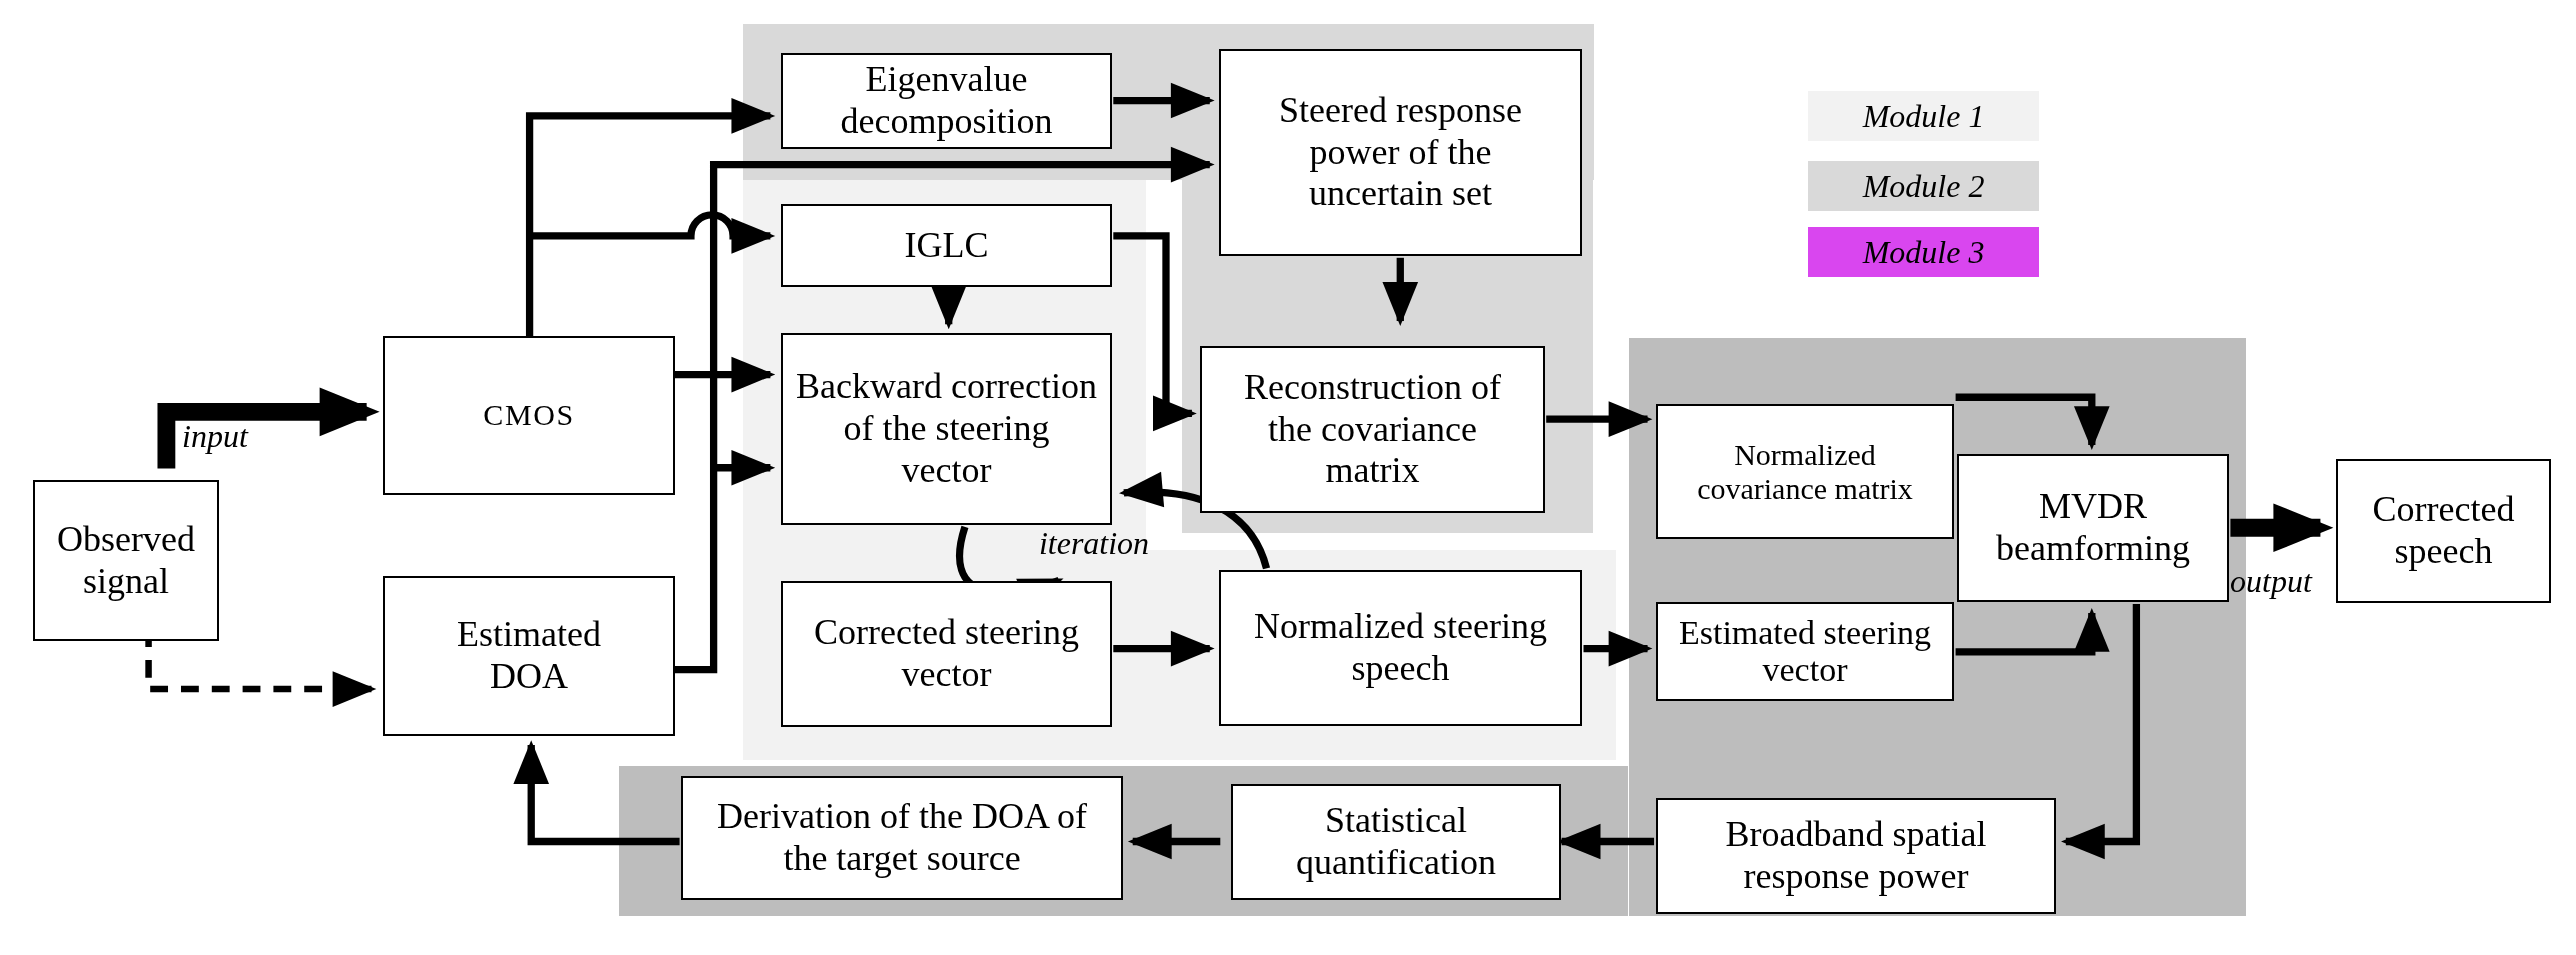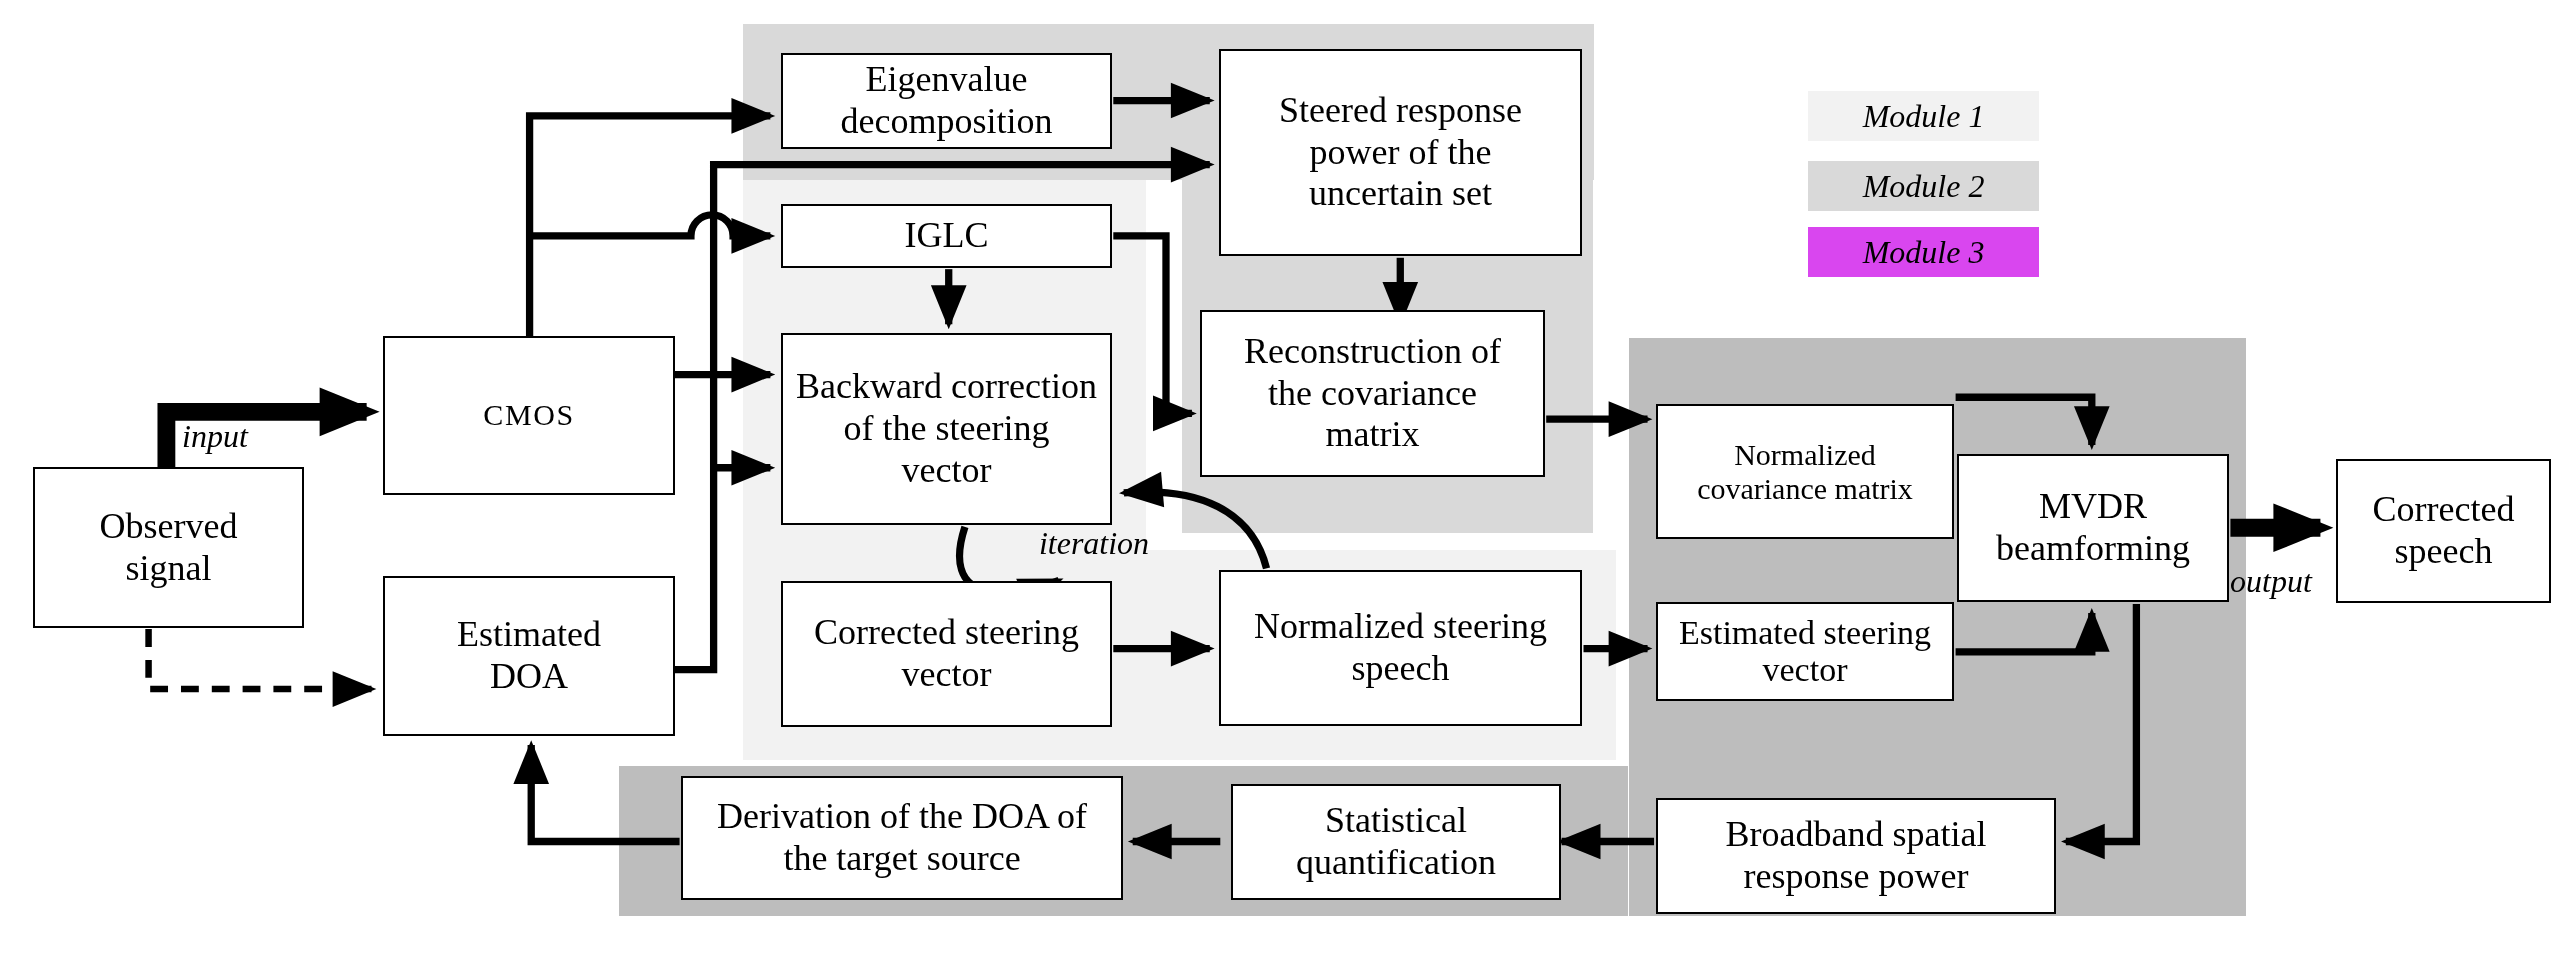--- a/index.html
+++ b/index.html
@@ -9,28 +9,28 @@
   #r-m2a{left:743px;top:24px;width:851px;height:156px;background:#d9d9d9;}
   #r-m2b{left:1182px;top:24px;width:411px;height:509px;background:#d9d9d9;}
   #r-m1a{left:743px;top:180px;width:403px;height:580px;background:#f2f2f2;}
   #r-m1b{left:743px;top:550px;width:873px;height:210px;background:#f2f2f2;}
   #r-m3{left:1629px;top:338px;width:617px;height:578px;background:#bdbdbd;}
   #r-band{left:619px;top:766px;width:1009px;height:150px;background:#bdbdbd;}
   #edges{position:absolute;left:0;top:0;z-index:2;}
   .box{position:absolute;z-index:3;background:#ffffff;border:2.4px solid #000;box-sizing:border-box;
        display:flex;align-items:center;justify-content:center;text-align:center;
        font-size:36px;line-height:1.16;}
-  #b-observed{left:33px;top:467px;width:271px;height:161px;padding:0 24px;}
+  #b-observed{left:33px;top:480px;width:186px;height:161px;padding:0 24px;}
   #b-cmos{left:383px;top:336px;width:292px;height:159px;font-size:30px;letter-spacing:1.6px;}
   #b-doa{left:383px;top:576px;width:292px;height:160px;padding:0 42px;}
   #b-eigen{left:781px;top:53px;width:331px;height:96px;padding:0 9.7px;}
   #b-srp{left:1219px;top:49px;width:363px;height:207px;padding:0 36px;}
-  #b-iglc{left:781px;top:204px;width:331px;height:64px;}
+  #b-iglc{left:781px;top:204px;width:331px;height:83px;}
   #b-backward{left:781px;top:333px;width:331px;height:192px;padding:0 11.4px;}
-  #b-reconstruction{left:1200px;top:310px;width:345px;height:167px;padding:0 18px;}
+  #b-reconstruction{left:1200px;top:346px;width:345px;height:167px;padding:0 18px;}
   #b-corrected{left:781px;top:581px;width:331px;height:146px;padding:0 14.6px;}
   #b-normsv{left:1219px;top:570px;width:363px;height:156px;padding:0 29px;}
   #b-normcov{left:1656px;top:360px;width:298px;height:135px;padding:0 23px;font-size:30px;line-height:1.12;margin-top:44px;}
   #b-mvdr{left:1957px;top:454px;width:272px;height:148px;padding:0 6.5px;}
   #b-estsv{left:1656px;top:602px;width:298px;height:99px;padding:0 11.4px;font-size:34px;line-height:1.08;}
   #b-enhanced{left:2336px;top:459px;width:215px;height:144px;padding:0 6.5px;}
   #b-derivation{left:681px;top:776px;width:442px;height:124px;padding:0 18px;}
   #b-statistical{left:1222px;top:784px;width:330px;height:116px;padding:0 36px;margin-left:9px;}
   #b-broadband{left:1656px;top:798px;width:400px;height:116px;padding:0 11.4px;}
   .flow-label{position:absolute;z-index:4;font-style:italic;font-size:32px;}

